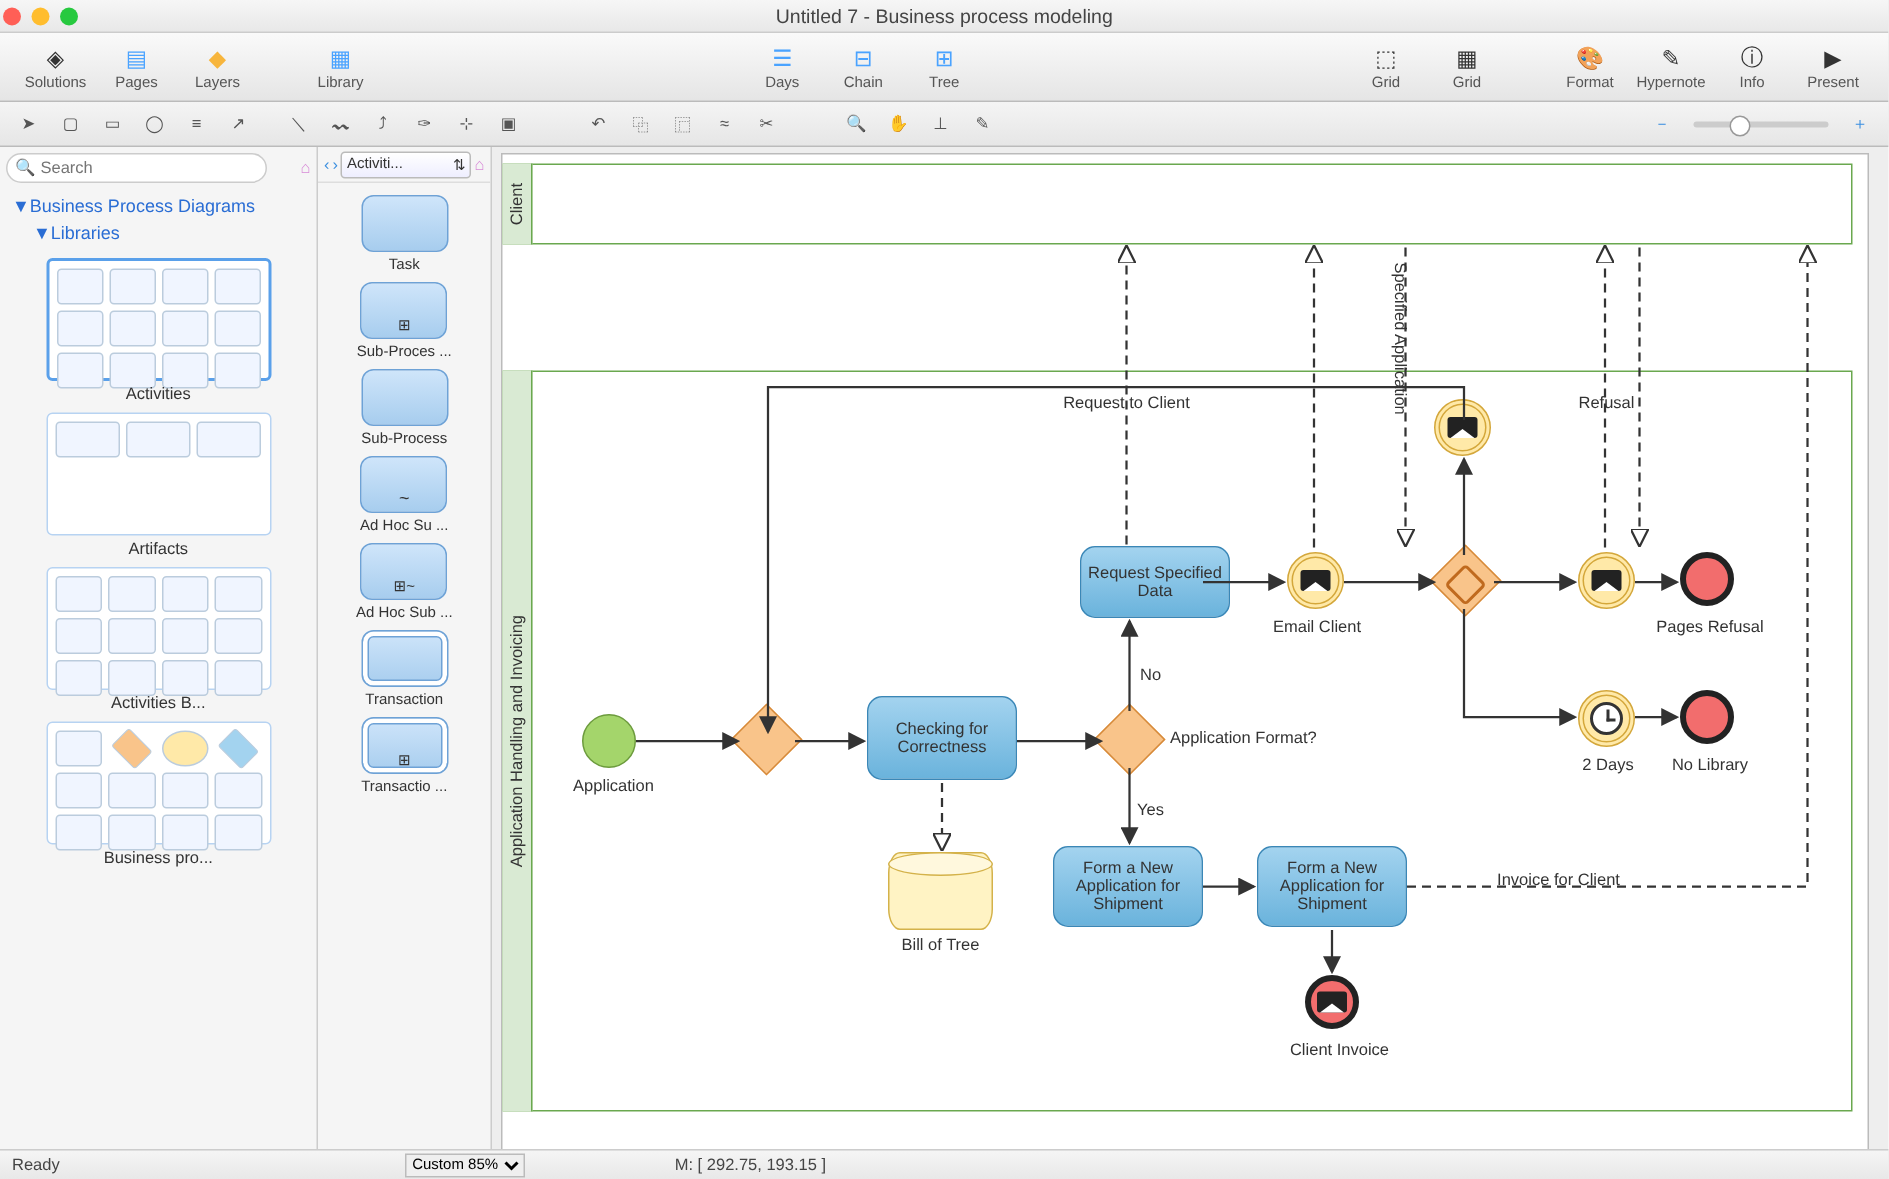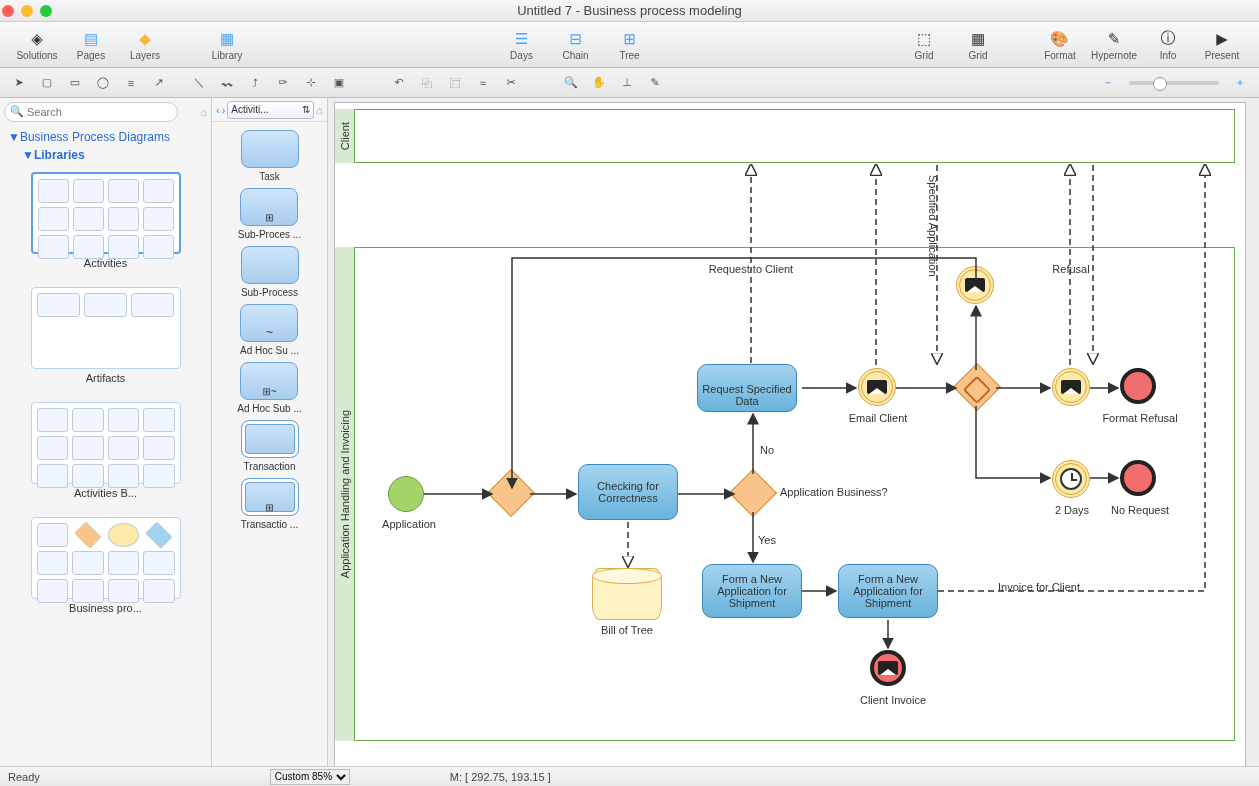--- a/index.html
+++ b/index.html
@@ -24,22 +24,22 @@
 .tt-slider { width: 90px; height: 4px; background: #ccc; border-radius: 2px; position: relative; margin: 0 6px; }
 .tt-slider::after { content:''; position:absolute; left:24px; top:-4px; width:12px; height:12px; border-radius:50%; background:#fff; border:1px solid #999; }
 .workarea { flex: 1; display: flex; min-height: 0; }
 .leftpanel { width: 212px; background: #f5f5f5; border-right: 1px solid #ccc; display: flex; flex-direction: column; }
 .searchrow { padding: 4px; display: flex; align-items:center; gap:4px; }
 .searchrow input { flex:1; height: 20px; border-radius: 10px; border:1px solid #ccc; padding: 0 8px 0 22px; background:#fff; font-size:11px; }
 .srch-wrap { position:relative; flex:1; }
 .srch-wrap .sic { position:absolute; left:6px; top:3px; color:#999; font-size:11px; }
 .tree { padding: 2px 8px; font-size: 12px; color: #2a6dd4; }
 .tree .hdr { cursor:pointer; padding: 2px 0; }
-.tree .lib { margin-left: 14px; padding: 2px 0; font-weight: bold; }
-.libgrid { display: flex; flex-direction: column; gap: 18px; padding: 6px 10px 10px; overflow-y:auto; }
+.tree .lib { margin-left: 14px; padding: 2px 0; font-weight: normal; }
+.libgrid { display: flex; flex-direction: column; gap: 6px; padding: 6px 10px 10px; overflow-y:auto; }
 .libitem { display:flex; flex-direction:column; align-items:center; gap:3px; }
 .libthumb { width: 150px; height: 82px; background:#fff; border:1px solid #b7d3f2; display:grid; grid-template-columns:repeat(4,1fr); grid-auto-rows:24px; gap:4px; padding:5px; border-radius:4px; }
 .libthumb .cell { background:#f0f5ff; border:1px solid #bcd; border-radius:3px; }
 .libname { font-size: 11px; color:#333; }
 .midpanel { width: 116px; background:#f5f5f5; border-right: 1px solid #ccc; display:flex; flex-direction:column; }
 .midhdr { height: 24px; display:flex; align-items:center; padding:0 4px; gap:2px; border-bottom:1px solid #ddd; }
 .midhdr .sel { flex:1; height:18px; border:1px solid #bbb; border-radius:3px; font-size:10px; padding:0 3px; background:linear-gradient(#fff,#eef); display:flex; align-items:center; justify-content:space-between; }
 .shapecol { flex:1; overflow-y:auto; display:flex; flex-direction:column; align-items:center; gap:6px; padding:8px 4px; }
 .shape { display:flex; flex-direction:column; align-items:center; gap:3px; }
 .shape .box { width:58px; height:38px; background:linear-gradient(#cfe5fa,#a7cdee); border:1px solid #6ea2d6; border-radius:8px; position:relative; }
@@ -336,53 +336,53 @@
           <div class="task" style="left:242px; top:216px; width:100px; height:56px;">
               <span>Checking for Correctness</span>
             </div>
 
           <div class="ds" style="left:256px; top:320px;">
               <div class="cyl"></div>
             </div>
           <div class="node-label" style="left:246px; top:376px; width:90px">Bill of Tree</div>
 
           <div class="gateway" style="left:400px; top:228px;"></div>
-          <div class="node-label" style="left:444px; top:238px; width:130px; text-align:left">Application Business?</div>
+          <div class="node-label" style="left:444px; top:238px; width:130px; text-align:left">Application Format?</div>
           <div class="node-label" style="left:424px; top:196px;">No</div>
           <div class="node-label" style="left:422px; top:286px;">Yes</div>
 
-          <div class="task" style="left:361px; top:116px; width:100px; height:48px;align-items:flex-end;">
+          <div class="task" style="left:384px; top:116px; width:100px; height:48px;">
               <span>Request Specified Data</span>
             </div>
 
           <div class="evt evt-msg" style="left:522px; top:120px; border-radius:50%;">
               <div class="env-icon"></div>
             </div>
           <div class="node-label" style="left:502px; top:164px; width:80px">Email Client</div>
 
           <div class="evt evt-msg" style="left:620px; top:18px; border-radius:50%;">
               <div class="env-icon"></div>
             </div>
 
           <div class="gateway gw-complex" style="left:624px; top:122px;"></div>
 
           <div class="evt evt-msg" style="left:716px; top:120px; border-radius:50%;">
               <div class="env-icon"></div>
             </div>
 
           <div class="evt evt-end" style="left:784px; top:120px;"></div>
-          <div class="node-label" style="left:764px; top:164px; width:80px">Format Refusal</div>
+          <div class="node-label" style="left:764px; top:164px; width:80px">Pages Refusal</div>
 
           <div class="evt evt-timer" style="left:716px; top:212px; border-radius:50%;">
               <div class="clock-face"></div>
             </div>
           <div class="node-label" style="left:706px; top:256px; width:60px">2 Days</div>
 
           <div class="evt evt-end" style="left:784px; top:212px;"></div>
-          <div class="node-label" style="left:766px; top:256px; width:76px">No Request</div>
+          <div class="node-label" style="left:766px; top:256px; width:76px">No Library</div>
 
           <div class="task" style="left:366px; top:316px; width:100px; height:54px;">
               <span>Form a New Application for Shipment</span>
             </div>
           <div class="task" style="left:502px; top:316px; width:100px; height:54px;">
               <span>Form a New Application for Shipment</span>
             </div>
 
           <div class="evt evt-msg-end" style="left:534px; top:402px; border-radius:50%;">
               <div class="env-icon"></div>

